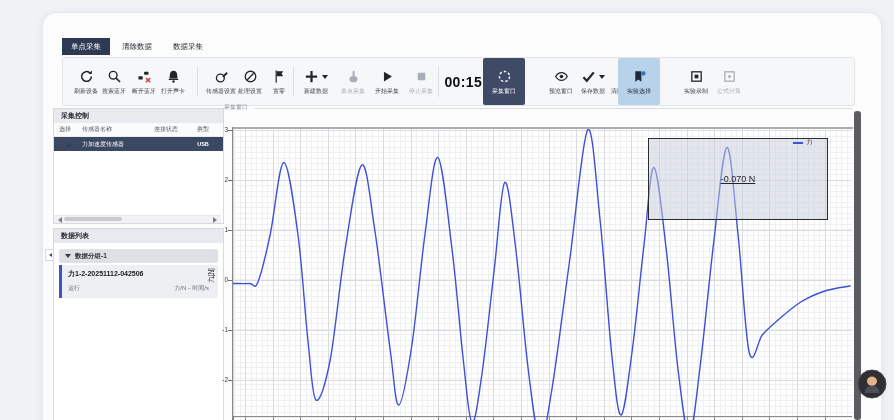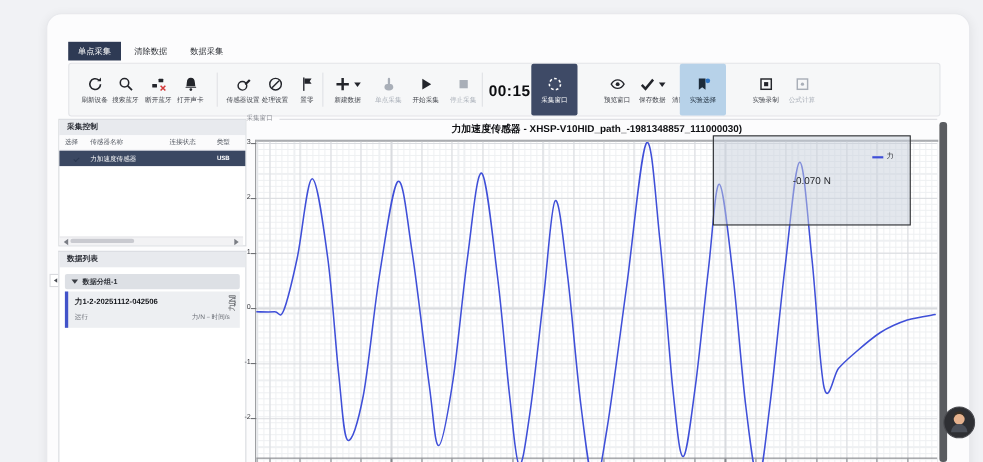--- a/index.html
+++ b/index.html
@@ -71,22 +71,22 @@
       repeating-linear-gradient(to right,#eef0f2 0 1px,transparent 1px 5.52px),
       repeating-linear-gradient(to bottom,#eef0f2 0 1px,transparent 1px 5.52px);
     background-position:12px 0,0 1px,1px 0,0 1px;}
   #curve-svg{left:233px;top:129px;}
   .ylab{position:absolute;left:208px;width:20px;height:10px;line-height:10px;text-align:right;font-size:6.5px;color:#3a3c40;}
   .ytick{position:absolute;left:228px;width:5px;height:1px;background:#707276;}
   #ylabel{left:204px;top:271px;font-size:6.5px;color:#3a3c40;transform:rotate(-90deg);transform-origin:center;white-space:nowrap;}
   #x-axis{left:233px;top:416px;width:619px;height:1px;background:#86888c;}
   #x-ticks{left:233px;top:417px;width:619px;height:3px;
     background-image:repeating-linear-gradient(to right,#85878b 0 1px,transparent 1px 27.6px);background-position:12px 0;}
-  #selection-box{left:648px;top:123px;width:178px;height:80px;border:1.5px solid #2b2c2f;background:rgba(199,207,219,.5);
-    display:flex;align-items:center;justify-content:center;}
+  #selection-box{left:648px;top:138px;width:178px;height:80px;border:1.5px solid #2b2c2f;background:rgba(199,207,219,.5);
+    display:flex;align-items:center;justify-content:center;text-decoration:underline;}
   #selection-label{font-size:9px;color:#1d1f24;}
   #legend{left:793px;top:138px;display:flex;align-items:center;gap:3px;}
   #legend .dash{width:10px;height:2px;}
   #legend .llbl{font-size:6.5px;color:#23252b;}
   #chart-scrollbar{left:854px;top:111px;width:7px;height:309px;background:#5a5c60;border-radius:3px;}
   #avatar{left:857px;top:369px;}
 </style>
 </head>
 <body>
 
@@ -371,21 +371,20 @@
           <s></s>
           <s></s>
         </span>
       <span class="st">运行</span>
       <span class="ax">力/N－时间/s</span>
     </div>
   </div>
 
   <div class="abs" id="chart-wlabel">采集窗口</div>
   <div class="abs" id="chart-divider"></div>
-  <div class="abs" id="chart-title">力加速度传感器 - XHSP-V10HID_path_-1981348857_111000030)</div>
   <div class="abs" id="plot-topborder"></div>
   <div class="abs" id="y-axis"></div>
   <div class="abs" id="plot"></div>
 
   <div class="abs ylab" style="top:125px">3</div>
   <div class="abs ylab" style="top:175px">2</div>
   <div class="abs ylab" style="top:225px">1</div>
   <div class="abs ylab" style="top:275px">0</div>
   <div class="abs ylab" style="top:325px">-1</div>
   <div class="abs ylab" style="top:375px">-2</div>

